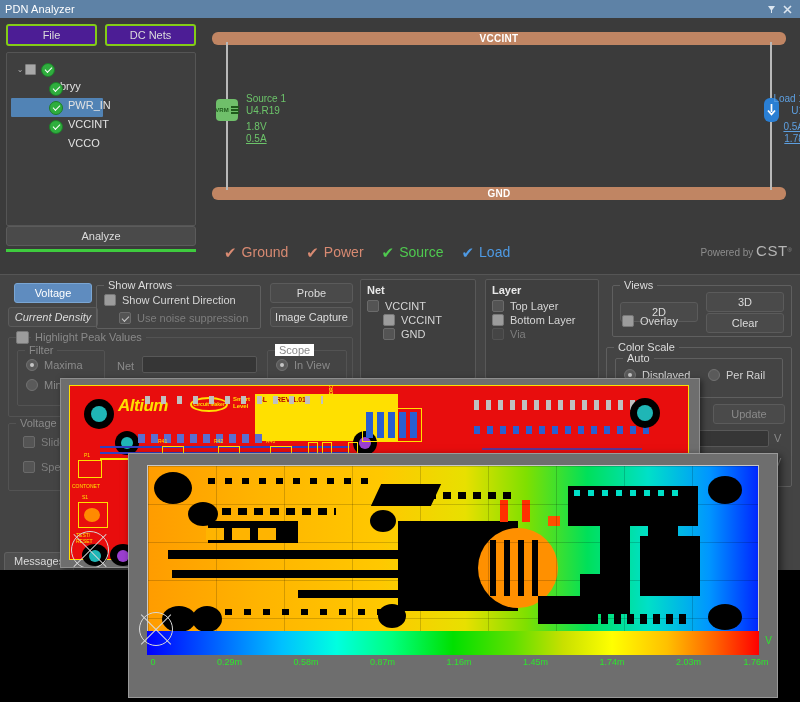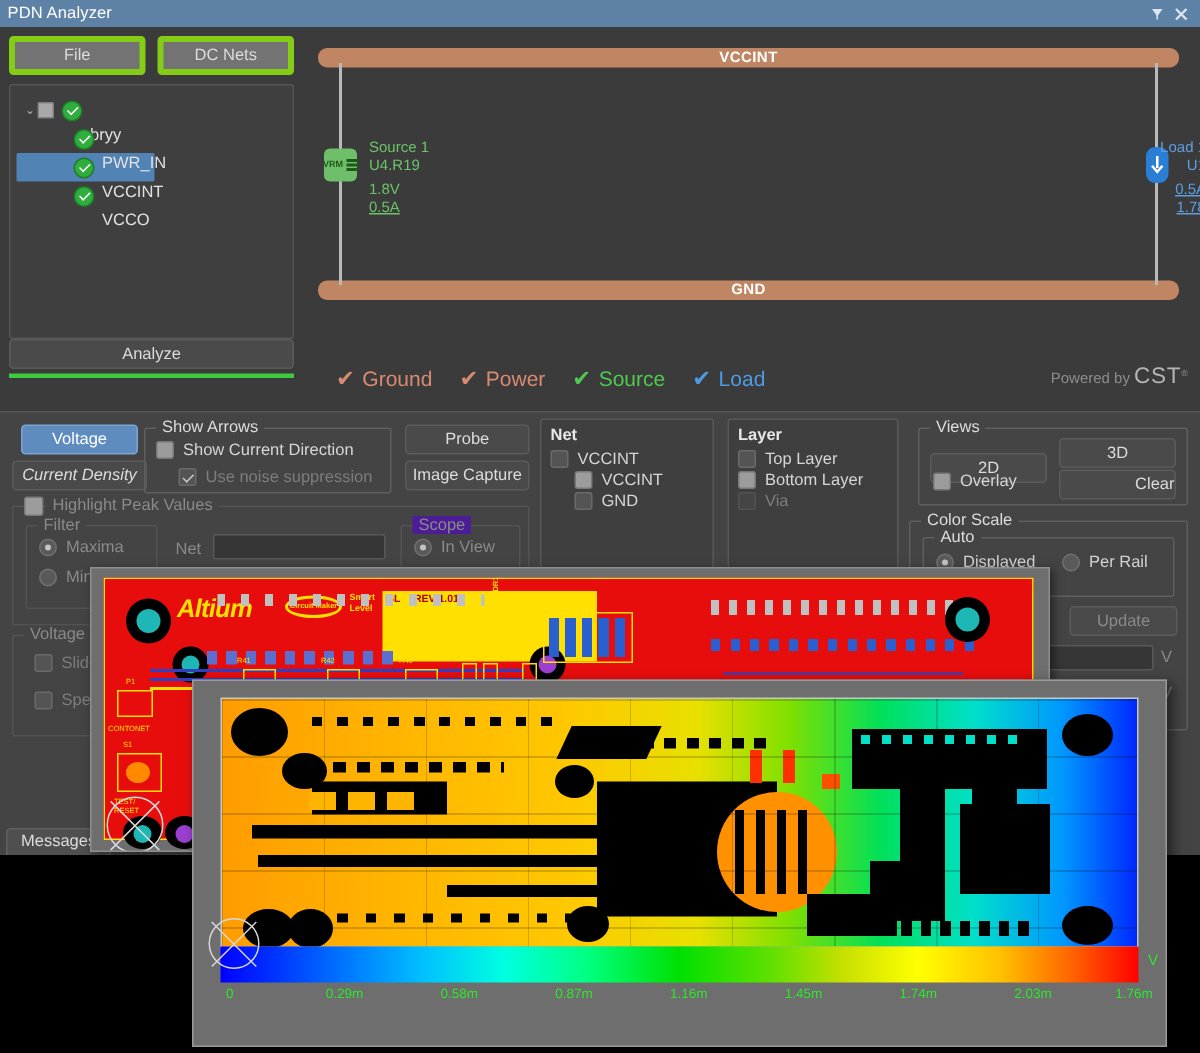--- a/index.html
+++ b/index.html
@@ -29,21 +29,21 @@
   .titlebar .tb-title { flex: 1; letter-spacing: .1px; }
   .tb-btn { width: 16px; height: 14px; display: flex; align-items: center;
             justify-content: center; color: #dce6f0; font-size: 10px; cursor: default; }
   .tb-btn svg { display:block; }
 
   
   .top-area { height: 208px; display: flex; padding: 6px 6px 0 6px; gap: 8px; }
   .left-pane { width: 190px; display: flex; flex-direction: column; }
   .btn-row { display: flex; gap: 8px; margin-bottom: 6px; }
   .btn {
-    background: #737373; border: 4px solid #84cc16; border-radius: 3px;
+    background: #4c1d95; border: 2px solid #84cc16; border-radius: 3px;
     color: #dcdcdc; font-size: 11px; text-align: center;
     padding: 3px 0; cursor: default; flex: 1;
   }
   .tree {
     flex: 1; background: #3f3f3f; border: 1px solid #555; border-radius: 2px;
     padding: 7px 4px; overflow: hidden;
   }
   .tree-row { display: flex; align-items: center; height: 19px; padding-left: 4px; }
   .tree-row.child { padding-left: 38px; }
   .tree-row.sel { background: #5183b5; border-radius: 1px; width: 92px; }
@@ -373,21 +373,21 @@
             <span class="dot"></span>
             <span>Minima</span>
           </div>
         </div>
 
         <div style="position:absolute; left:108px; top:22px; color:#8a8a8a; font-size:11px;">Net</div>
         <div class="txtfield" style="position:absolute; left:133px; top:18px; width:115px;"></div>
         <div class="txtfield" style="position:absolute; left:133px; top:44px; width:115px;"></div>
 
         <div class="group dim" style="left:258px; top:12px; width:80px; height:56px;">
-          <div class="gtitle" style="background:#4c1d95;">Scope</div>
+          <div class="gtitle" style="background:#ffffff;">Scope</div>
           <div class="rb" style="position:absolute; left:8px; top:8px;align-items:center;">
             <span class="dot on"></span>
             <span>In View</span>
           </div>
           <div class="rb" style="position:absolute; left:8px; top:28px;">
             <span class="dot"></span>
           </div>
         </div>
       </div>
 
@@ -436,21 +436,21 @@
       </div>
 
       <div class="group" style="left:612px; top:10px; width:180px; height:52px;">
         <div class="gtitle">Views</div>
         <div class="tgl" style="position:absolute; left:7px; top:16px; width:78px;">2D</div>
         <div class="tgl" style="position:absolute; left:93px; top:6px; width:78px;">3D</div>
         <div class="cb" style="position:absolute; left:9px; top:29px;">
           <span class="box"></span>
           <span>Overlay</span>
         </div>
-        <div class="tgl" style="position:absolute; left:93px; top:27px; width:78px;text-align:right;">Clear</div>
+        <div class="tgl" style="position:absolute; left:93px; top:27px; width:78px;">Clear</div>
       </div>
 
       <div class="group" style="left:606px; top:72px; width:186px; height:140px;">
         <div class="gtitle">Color Scale</div>
         <div class="group" style="left:8px; top:10px; width:168px; height:40px;">
           <div class="gtitle">Auto</div>
           <div class="rb" style="position:absolute; left:8px; top:10px; color:#d2d2d2;">
             <span class="dot on"></span>
             <span>Displayed</span>
           </div>

